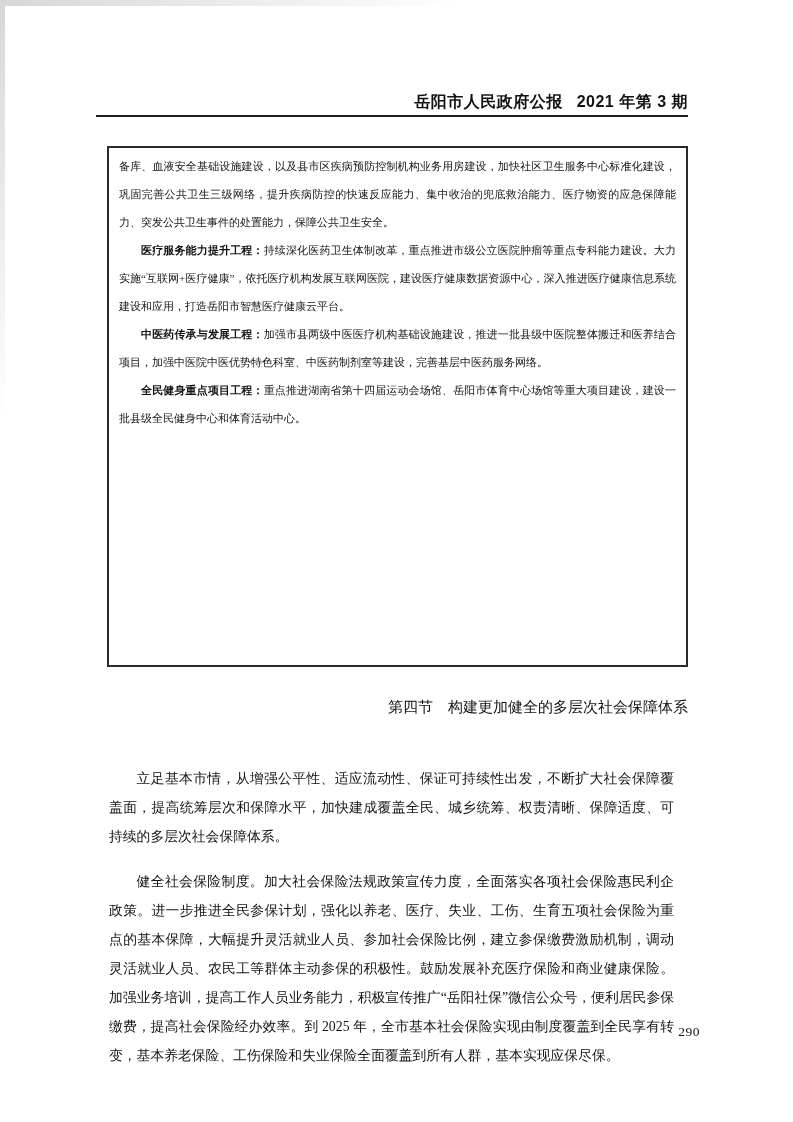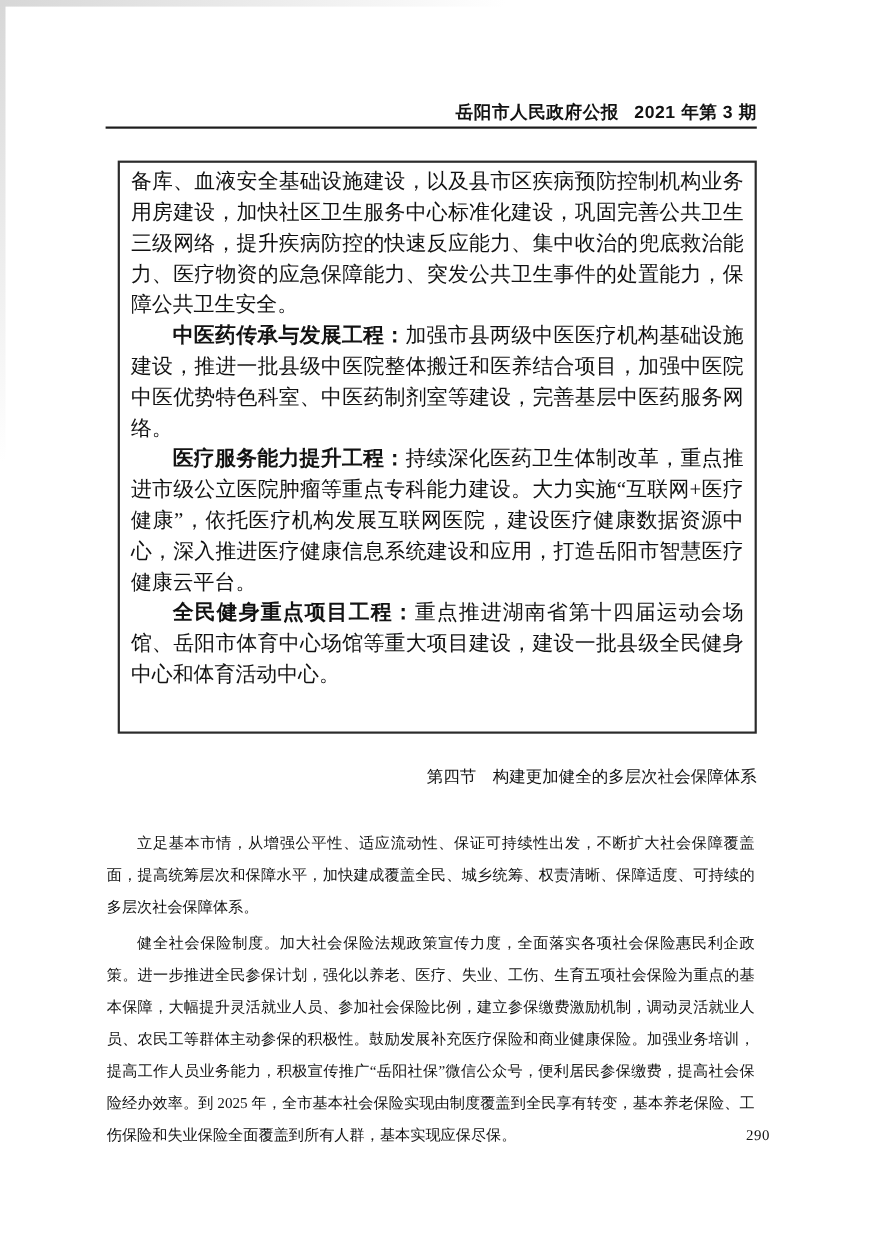--- a/index.html
+++ b/index.html
@@ -21,60 +21,60 @@
   }
   .page-header .issue{margin-left:14px;}
   .header-rule{position:absolute;left:96px;top:115px;width:592px;height:2px;background:#1c1c1c;}
 
   .content-box{
     position:absolute;left:107px;top:146px;width:581px;height:521px;
     border:2px solid #2b2b2b;box-sizing:border-box;
     padding:4px 10px 0 10px;overflow:hidden;
   }
   .content-box p{
-    margin:0;font-size:19px;line-height:28px;text-align:justify;
+    margin:0;font-size:11px;line-height:28px;text-align:justify;
     text-indent:2em;
   }
   .content-box p.continuation{text-indent:0;}
   .lead{
     font-weight:700;
     font-family:"Liberation Sans","DejaVu Sans",sans-serif;
   }
 
   .section-title{
     position:absolute;left:96px;top:696px;width:592px;
     text-align:right;font-size:15px;line-height:22px;white-space:pre;
   }
 
   .body-text{
     position:absolute;left:93px;top:748px;width:597px;
     font-size:13.8px;line-height:29px;text-align:justify;
   }
-  .body-text p{margin:4px;text-indent:2em;}
+  .body-text p{margin:16px;text-indent:2em;}
 
   .page-number{
     position:absolute;top:1024px;right:93px;
     font-size:13.5px;letter-spacing:.5px;
   }
 </style>
 </head>
 <body>
 
 <div class="edge-top"></div>
 <div class="edge-left"></div>
 
 <div class="page-header">
   <span>岳阳市人民政府公报</span><span class="issue">2021 年第 3 期</span>
 </div>
 <div class="header-rule"></div>
 
 <div class="content-box">
   <p class="continuation"><span>备库、血液安全基础设施建设，以及县市区疾病预防控制机构业务用房建设，加快社区卫生服务中心标准化建设，巩固完善公共卫生三级网络，提升疾病防控的快速反应能力、集中收治的兜底救治能力、医疗物资的应急保障能力、突发公共卫生事件的处置能力，保障公共卫生安全。</span></p>
+  <p><span class="lead">医疗服务能力提升工程：</span><span>持续深化医药卫生体制改革，重点推进市级公立医院肿瘤等重点专科能力建设。大力实施“互联网+医疗健康”，依托医疗机构发展互联网医院，建设医疗健康数据资源中心，深入推进医疗健康信息系统建设和应用，打造岳阳市智慧医疗健康云平台。</span></p>
   <p><span class="lead">中医药传承与发展工程：</span><span>加强市县两级中医医疗机构基础设施建设，推进一批县级中医院整体搬迁和医养结合项目，加强中医院中医优势特色科室、中医药制剂室等建设，完善基层中医药服务网络。</span></p>
-  <p><span class="lead">医疗服务能力提升工程：</span><span>持续深化医药卫生体制改革，重点推进市级公立医院肿瘤等重点专科能力建设。大力实施“互联网+医疗健康”，依托医疗机构发展互联网医院，建设医疗健康数据资源中心，深入推进医疗健康信息系统建设和应用，打造岳阳市智慧医疗健康云平台。</span></p>
   <p><span class="lead">全民健身重点项目工程：</span><span>重点推进湖南省第十四届运动会场馆、岳阳市体育中心场馆等重大项目建设，建设一批县级全民健身中心和体育活动中心。</span></p>
 </div>
 
 <div class="section-title">第四节　构建更加健全的多层次社会保障体系</div>
 
 <div class="body-text">
   <p>立足基本市情，从增强公平性、适应流动性、保证可持续性出发，不断扩大社会保障覆盖面，提高统筹层次和保障水平，加快建成覆盖全民、城乡统筹、权责清晰、保障适度、可持续的多层次社会保障体系。</p>
   <p>健全社会保险制度。加大社会保险法规政策宣传力度，全面落实各项社会保险惠民利企政策。进一步推进全民参保计划，强化以养老、医疗、失业、工伤、生育五项社会保险为重点的基本保障，大幅提升灵活就业人员、参加社会保险比例，建立参保缴费激励机制，调动灵活就业人员、农民工等群体主动参保的积极性。鼓励发展补充医疗保险和商业健康保险。加强业务培训，提高工作人员业务能力，积极宣传推广“岳阳社保”微信公众号，便利居民参保缴费，提高社会保险经办效率。到 2025 年，全市基本社会保险实现由制度覆盖到全民享有转变，基本养老保险、工伤保险和失业保险全面覆盖到所有人群，基本实现应保尽保。</p>
 </div>
 

